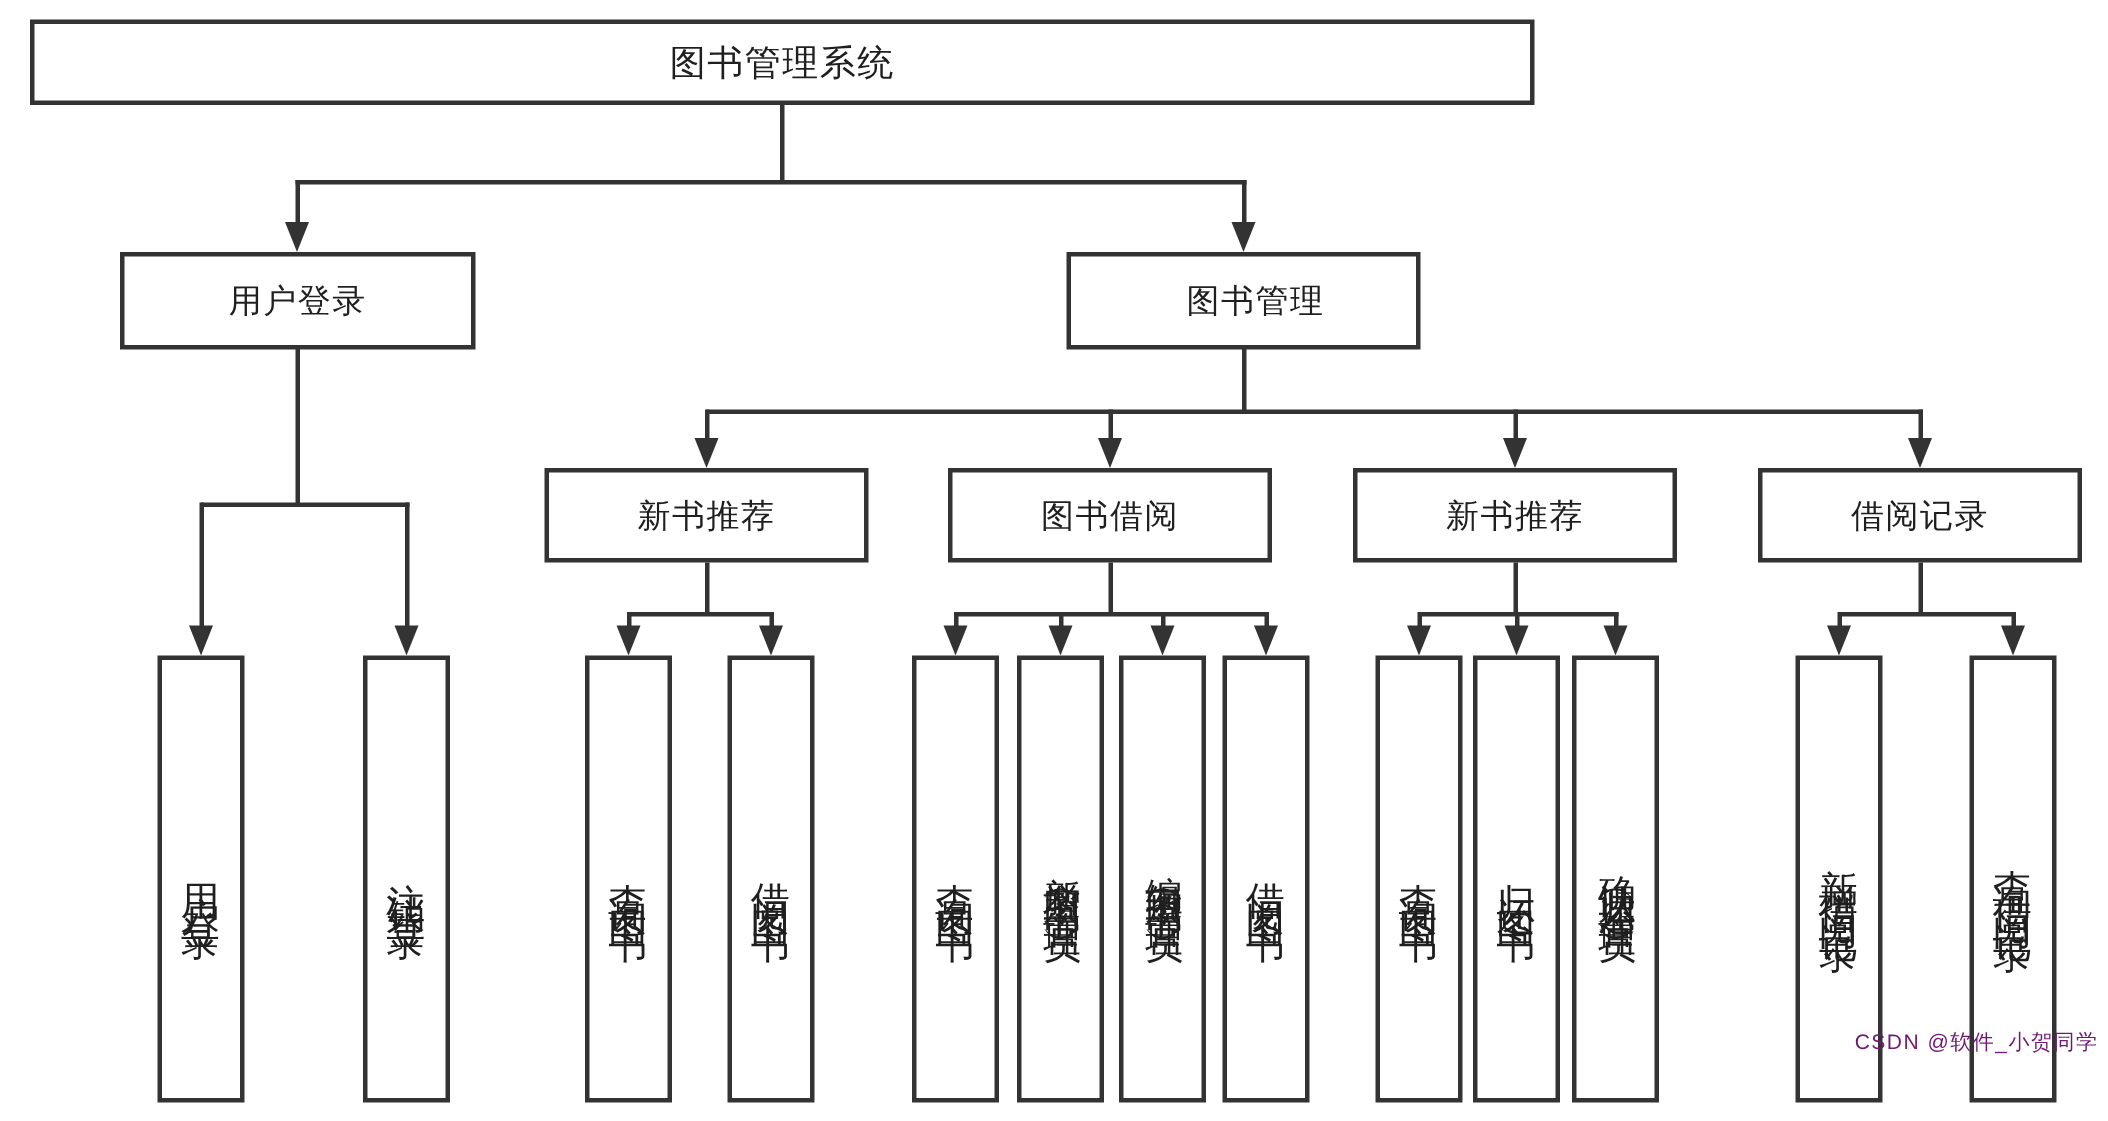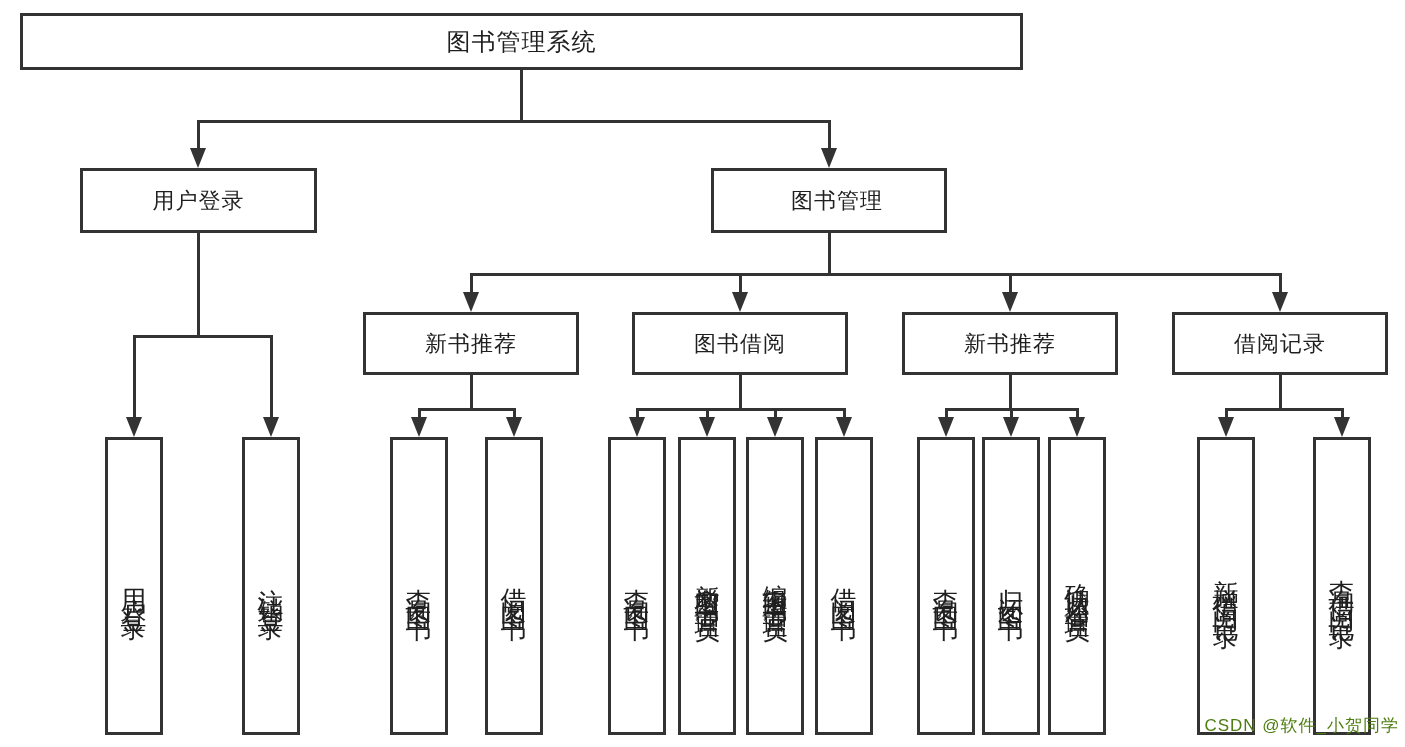--- a/index.html
+++ b/index.html
@@ -27,22 +27,22 @@
   .v-label.long{font-size:25px;letter-spacing:5px;}
   .vline{position:absolute;width:3px;background:#333333;}
   .hline{position:absolute;height:3px;background:#333333;}
   .arrow{
     position:absolute;width:0;height:0;
     border-left:8px solid transparent;
     border-right:8px solid transparent;
     border-top:20px solid #333333;
   }
   .watermark{
-    position:absolute;top:714px;right:6px;
-    font-size:17px;color:#4d7c0f;letter-spacing:1px;
+    position:absolute;top:686px;right:6px;
+    font-size:14px;color:#701a75;letter-spacing:1px;
     white-space:nowrap;
   }
 </style>
 </head>
 <body>
 
 <div class="canvas">
 
   <div class="box hbox rootbox" style="left:20px;top:13px;width:1003px;height:57px;">
     <span>图书管理系统</span>

